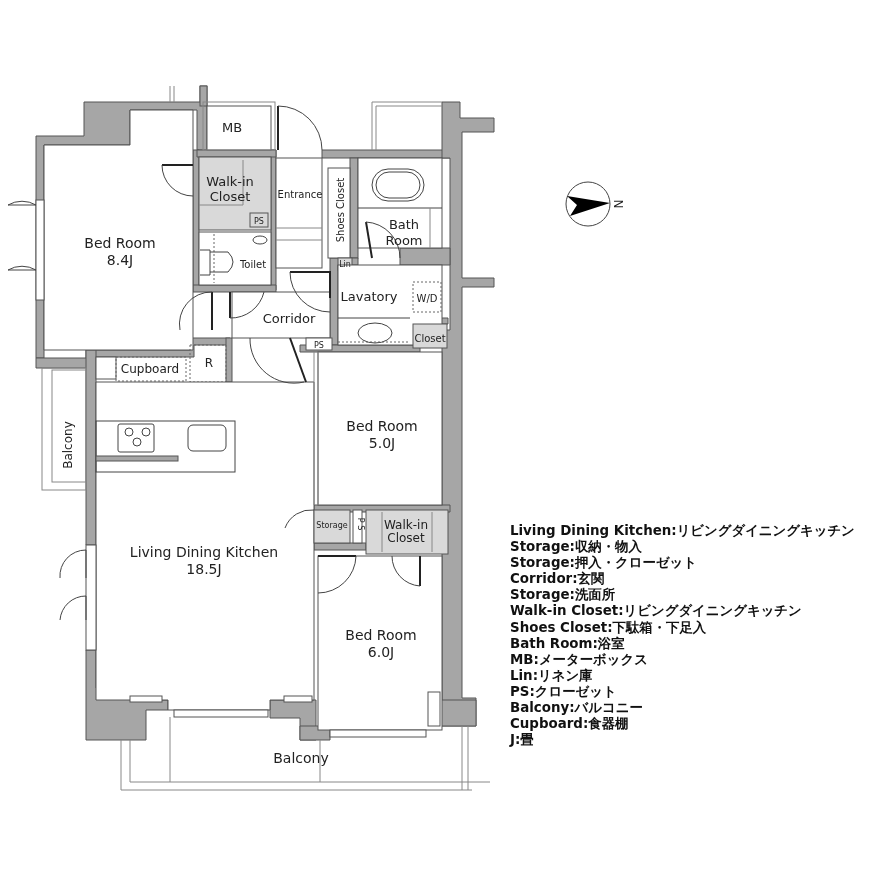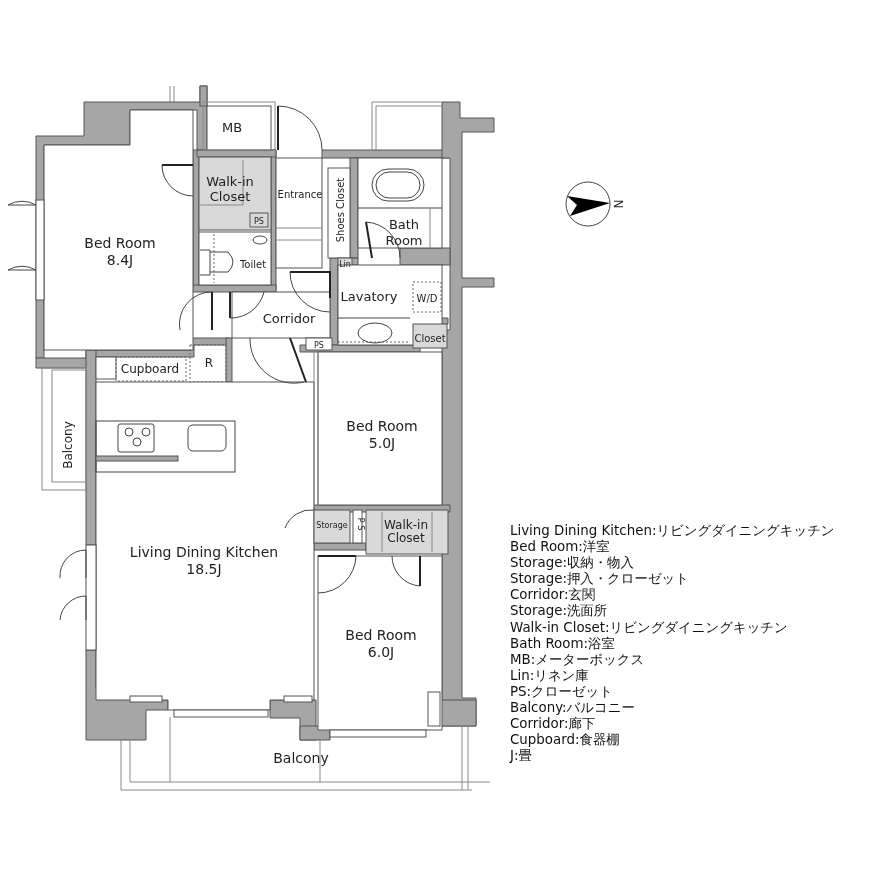--- a/index.html
+++ b/index.html
@@ -13,21 +13,21 @@
   .door { fill:none; stroke:#222; stroke-width:2; }
   .arc { fill:none; stroke:#444; stroke-width:1; }
   .dash { fill:none; stroke:#666; stroke-width:1; stroke-dasharray:2 2; }
   .win { fill:#ffffff; stroke:#555; stroke-width:1; }
   .lbl { font-family:"DejaVu Sans", "Liberation Sans", sans-serif; fill:#222; text-anchor:middle; }
   .l14 { font-size:14px; }
   .l13 { font-size:13px; }
   .l12 { font-size:12px; }
   .l10 { font-size:10px; }
   .l8 { font-size:8px; }
-  #legend { position:absolute; left:510px; top:523px; font-size:13.4px; line-height:16.1px; color:#111; white-space:nowrap; font-family:"DejaVu Sans", "Liberation Sans", sans-serif; }
+  #legend { position:absolute; left:510px; top:523px; font-size:13.4px; line-height:16.1px; color:#111; white-space:nowrap; font-family:"DejaVu Sans", "Liberation Sans", sans-serif;font-weight:bold; }
   #legend div { height:16.1px; }
 </style>
 </head>
 <body>
 
 <svg id="plan" viewBox="0 0 872 872" xmlns="http://www.w3.org/2000/svg">
 
   <g>
 
     <path class="wall" d="M36,136 L84,136 L84,102 L200,102 L200,86 L207,86 L207,150 L197,150 L197,110 L130,110 L130,145 L44,145 L44,358 L36,358 Z"></path>
@@ -247,27 +247,26 @@
 
     <text x="381" y="640" class="lbl l14">Bed Room</text>
     <text x="381" y="657" class="lbl l14">6.0J</text>
 
     <text x="301" y="763" class="lbl l14">Balcony</text>
   </g>
 </svg>
 
 <div id="legend">
   <div>Living Dining Kitchen:リビングダイニングキッチン</div>
-  <div>Bed Room:洋室</div>
   <div>Storage:収納・物入</div>
   <div>Storage:押入・クローゼット</div>
   <div>Corridor:玄関</div>
   <div>Storage:洗面所</div>
   <div>Walk-in Closet:リビングダイニングキッチン</div>
+  <div>Shoes Closet:下駄箱・下足入</div>
   <div>Bath Room:浴室</div>
   <div>MB:メーターボックス</div>
   <div>Lin:リネン庫</div>
   <div>PS:クローゼット</div>
   <div>Balcony:バルコニー</div>
-  <div>Corridor:廊下</div>
   <div>Cupboard:食器棚</div>
   <div>J:畳</div>
 </div>
 
 </body></html>

